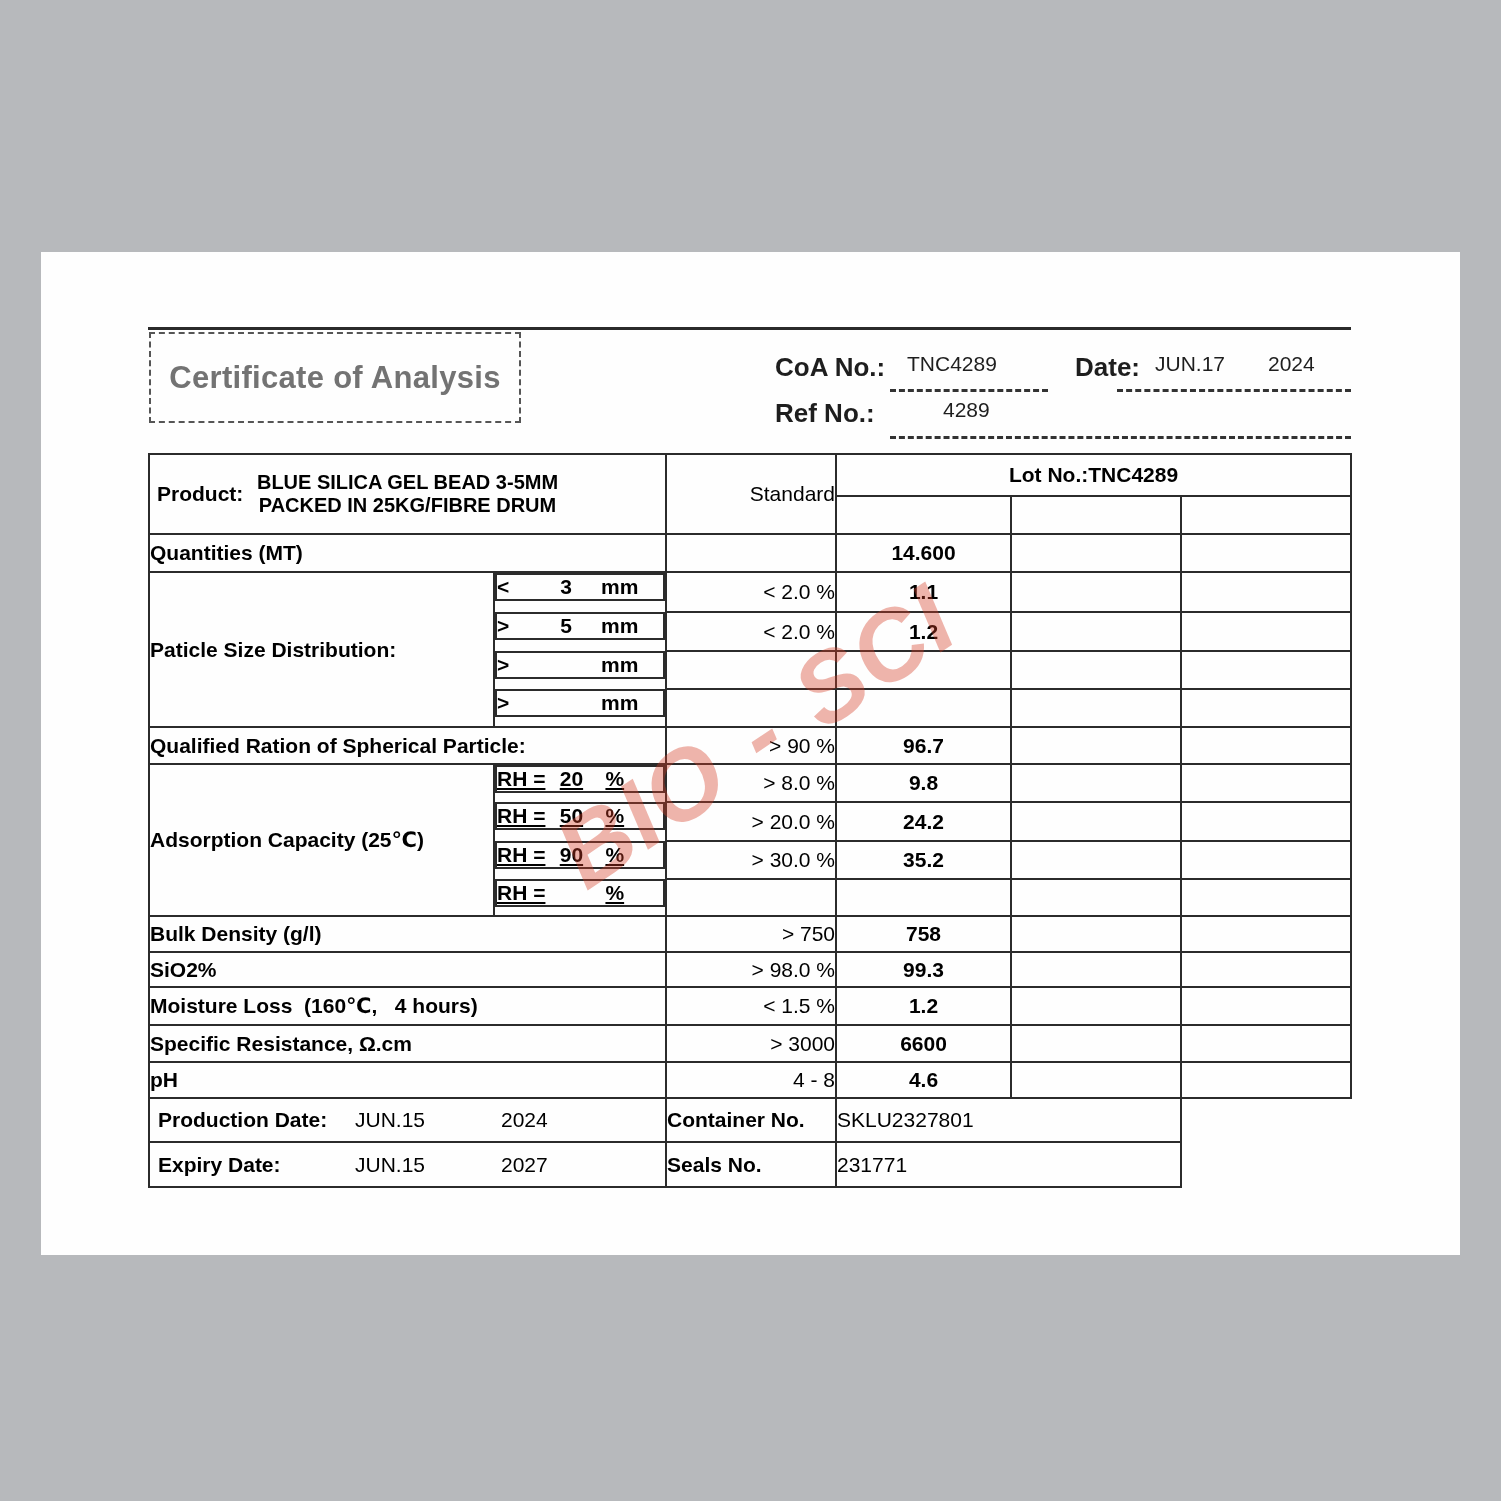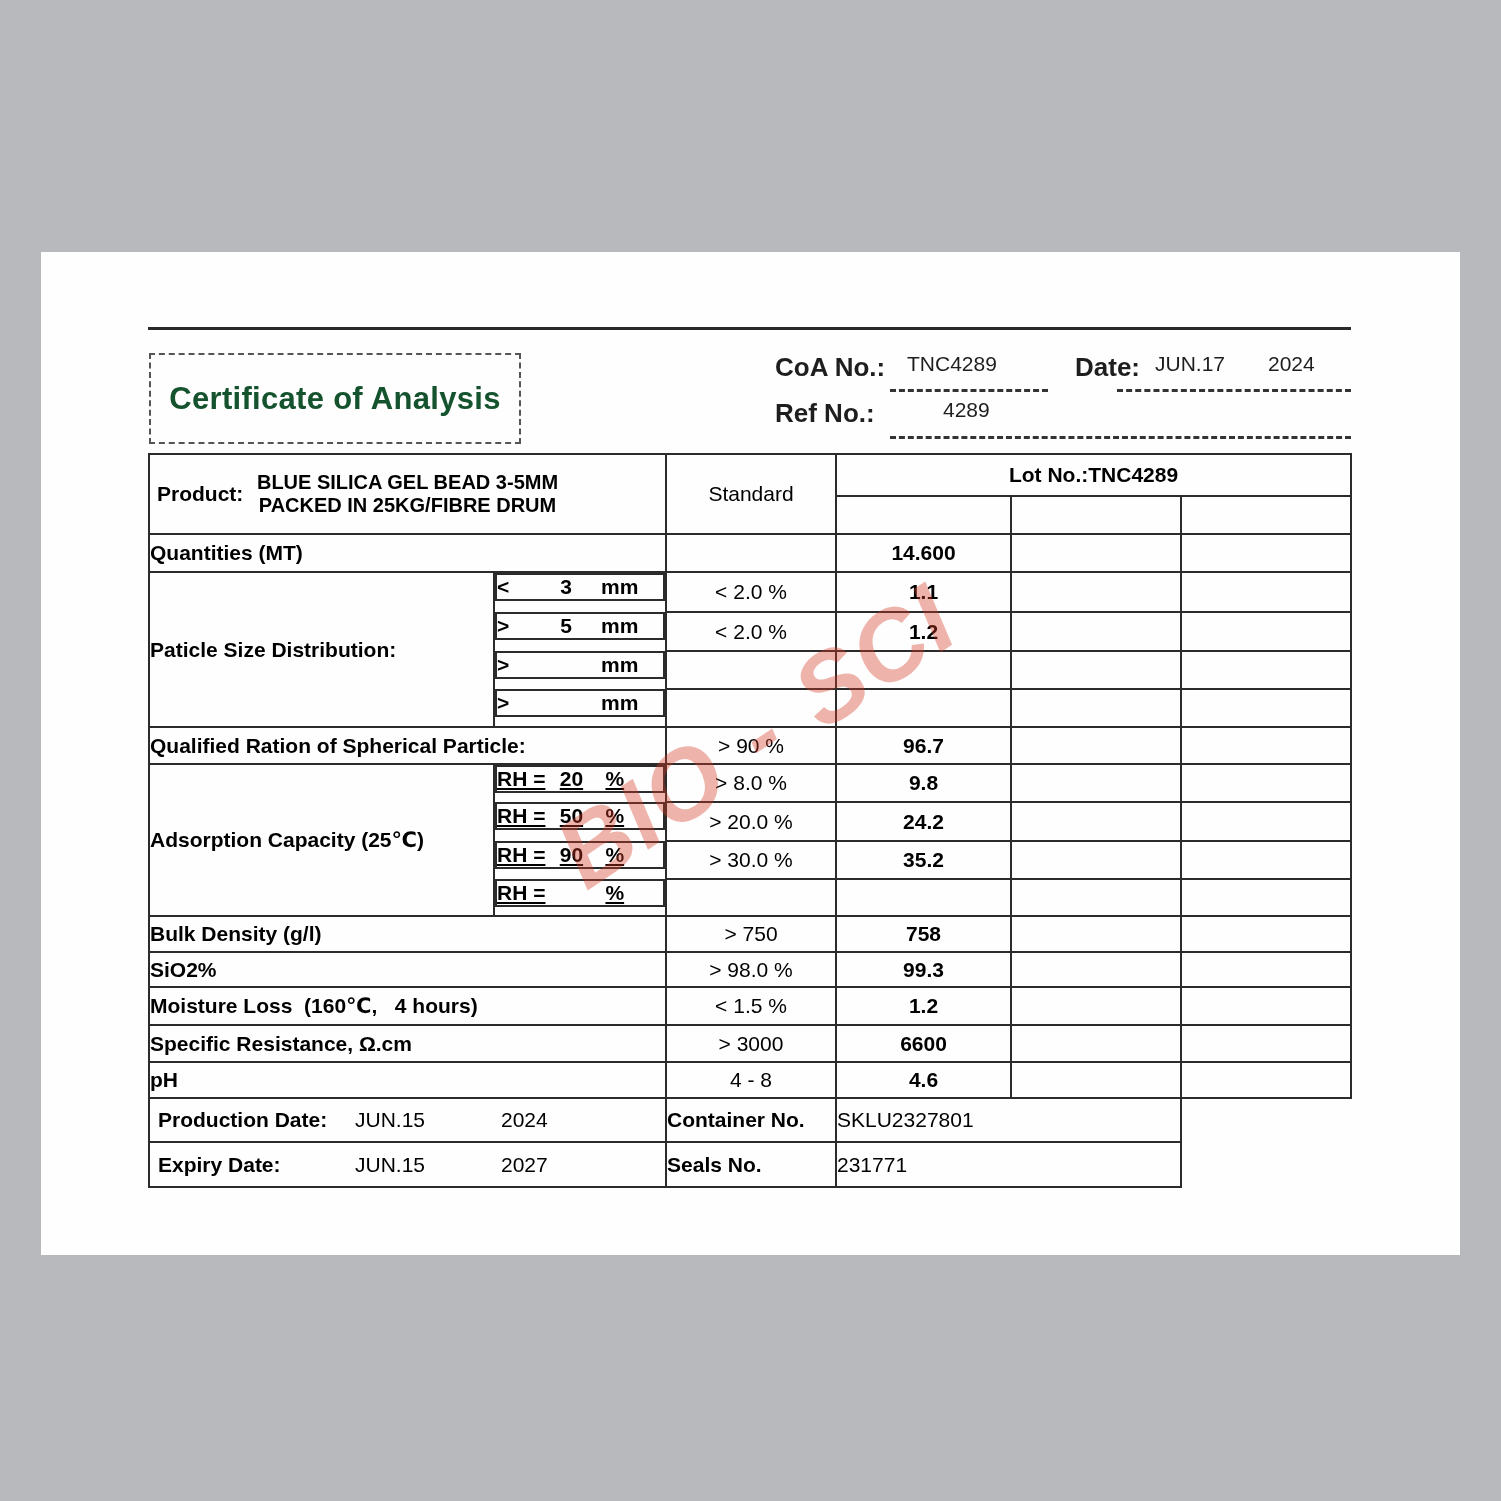--- a/index.html
+++ b/index.html
@@ -15,43 +15,43 @@
     position:absolute; left:41px; top:252px;
     width:1419px; height:1003px;
     background:#fefefe;
   }
   .topline {
     position:absolute; left:107px; top:75px;
     width:1203px; height:0;
     border-top:3px solid #2a2a2a;
   }
   .certbox {
-    position:absolute; left:108px; top:101px;
+    position:absolute; left:108px; top:80px;
     width:368px; height:87px;
     border:2px dashed #555;
     display:flex; align-items:center; justify-content:center;
     font-size:31px; font-weight:bold; letter-spacing:0.3px;
-    color:#14532d;
+    color:#737373;
   }
   .hlabel { position:absolute; font-size:26px; font-weight:bold; white-space:nowrap; }
   .hval   { position:absolute; font-size:21px; white-space:nowrap; }
   .dash   { position:absolute; height:0; border-top:3px dashed #333; }
 
   table.coa {
     position:absolute; left:107px; top:201px;
     width:1203px;
     border-collapse:collapse; table-layout:fixed;
     font-size:21px; color:#000000;
   }
   table.coa td {
     border:2px solid #2b2b2b;
     padding:0; overflow:hidden; vertical-align:middle;
   }
   .lab  { font-weight:bold; padding-left:8px; white-space:pre; }
-  .std  { text-align:center; }
+  .std  { text-align:right; }
   .val  { text-align:center; font-weight:bold; }
   .vleft{ padding-left:8px; }
 
   .prodcell { position:relative; }
   .prod-label { position:absolute; left:7px; top:50%; transform:translateY(-50%); font-weight:bold; }
   .prod-lines { height:100%; display:flex; flex-direction:column; justify-content:flex-end;
                 padding:8px 0 8px 0; box-sizing:border-box; text-align:center; font-weight:bold; font-size:20px; }
 
   .subcell { display:grid; grid-template-columns:34px 1fr 62px; align-items:center;
              padding:0 10px 0 16px; font-weight:bold; }

